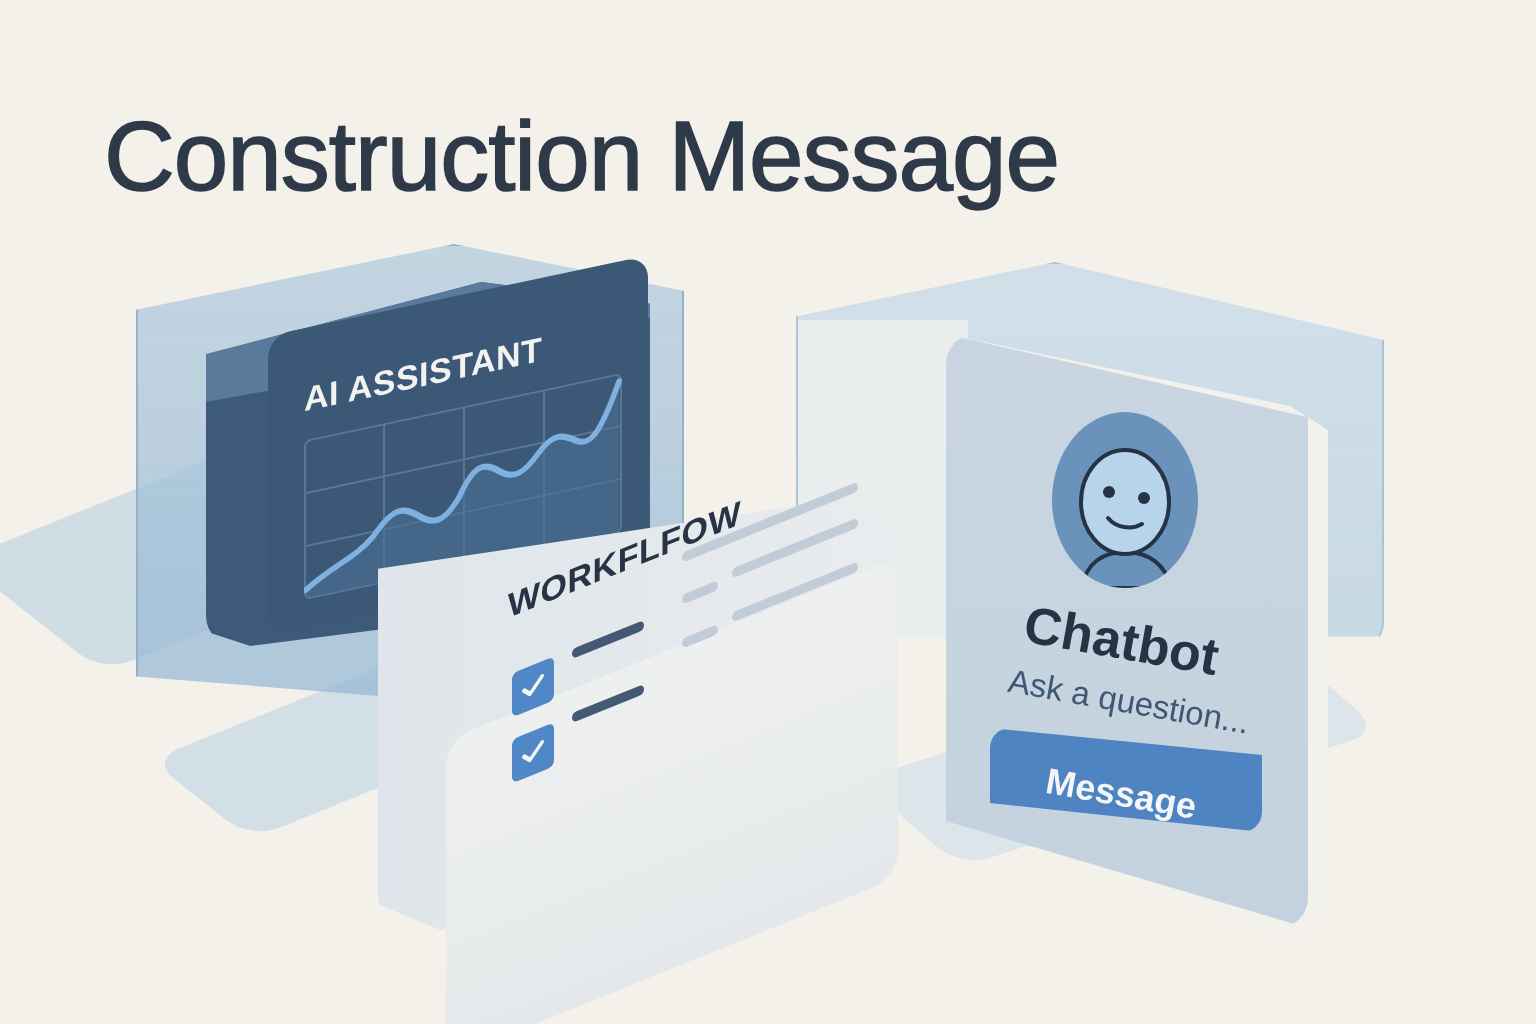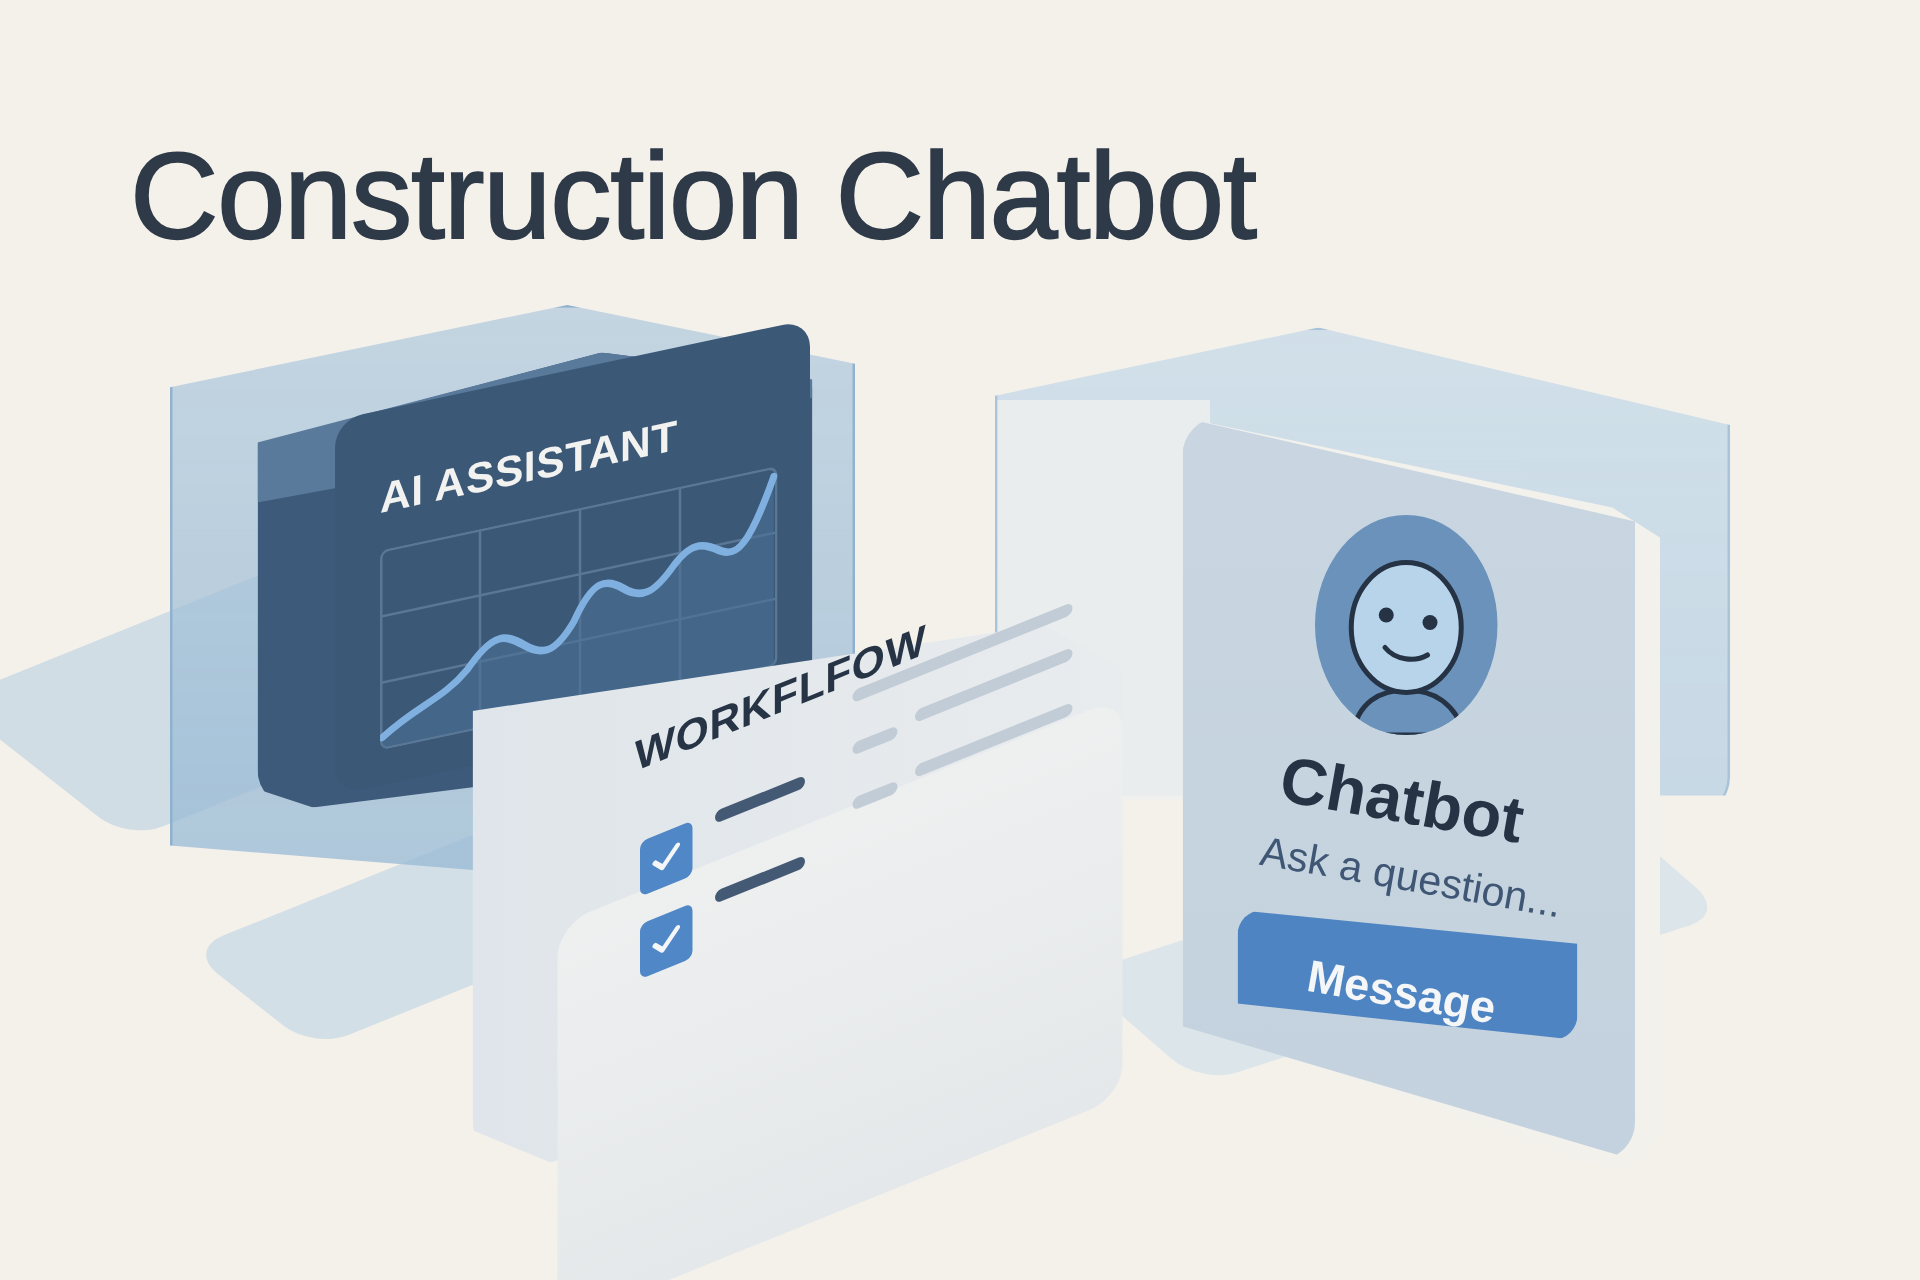--- a/index.html
+++ b/index.html
@@ -209,21 +209,21 @@
     color: #f4f6f8;
     transform: rotate(10deg);
     transform-origin: left top;
     white-space: nowrap;
     pointer-events: none;
   }
 </style>
 </head>
 <body>
 
-<div class="title">Construction Chatbot</div>
+<div class="title">Construction Message</div>
 
 <div class="shadow shadow-left"></div>
 <div class="shadow shadow-mid"></div>
 <div class="shadow shadow-right"></div>
 
 <div class="glass-right"></div>
 <div class="glass-right-front"></div>
 
 <div class="glass-left"></div>
 

